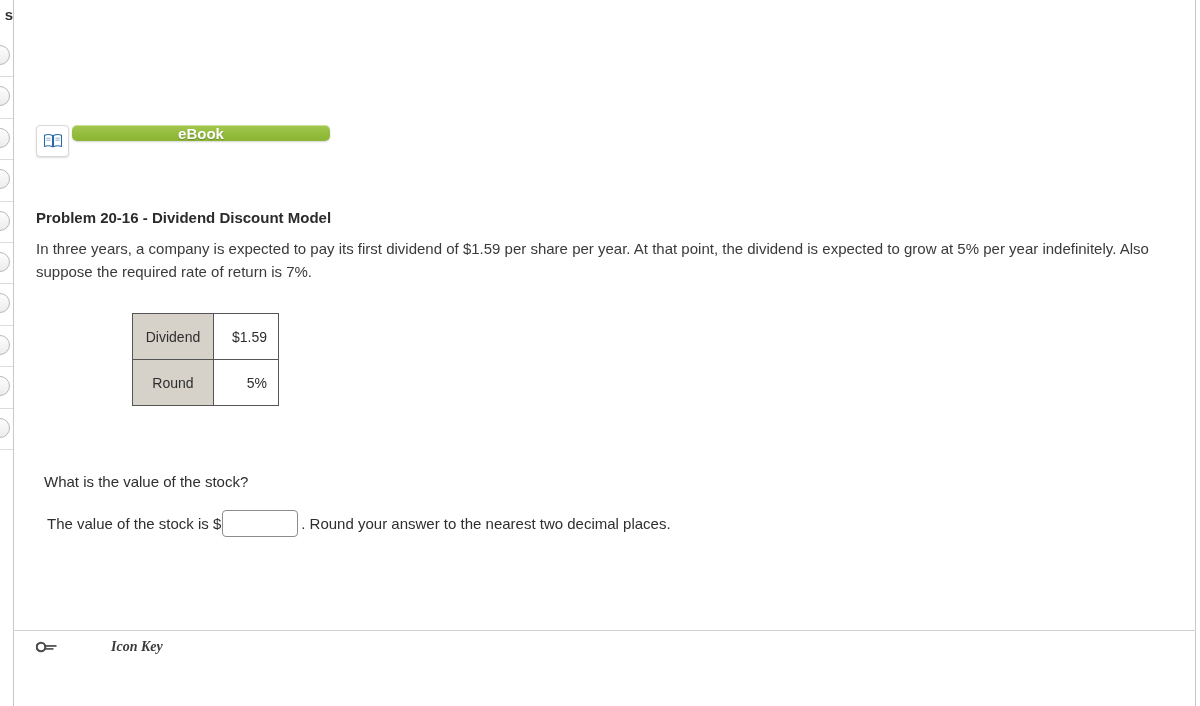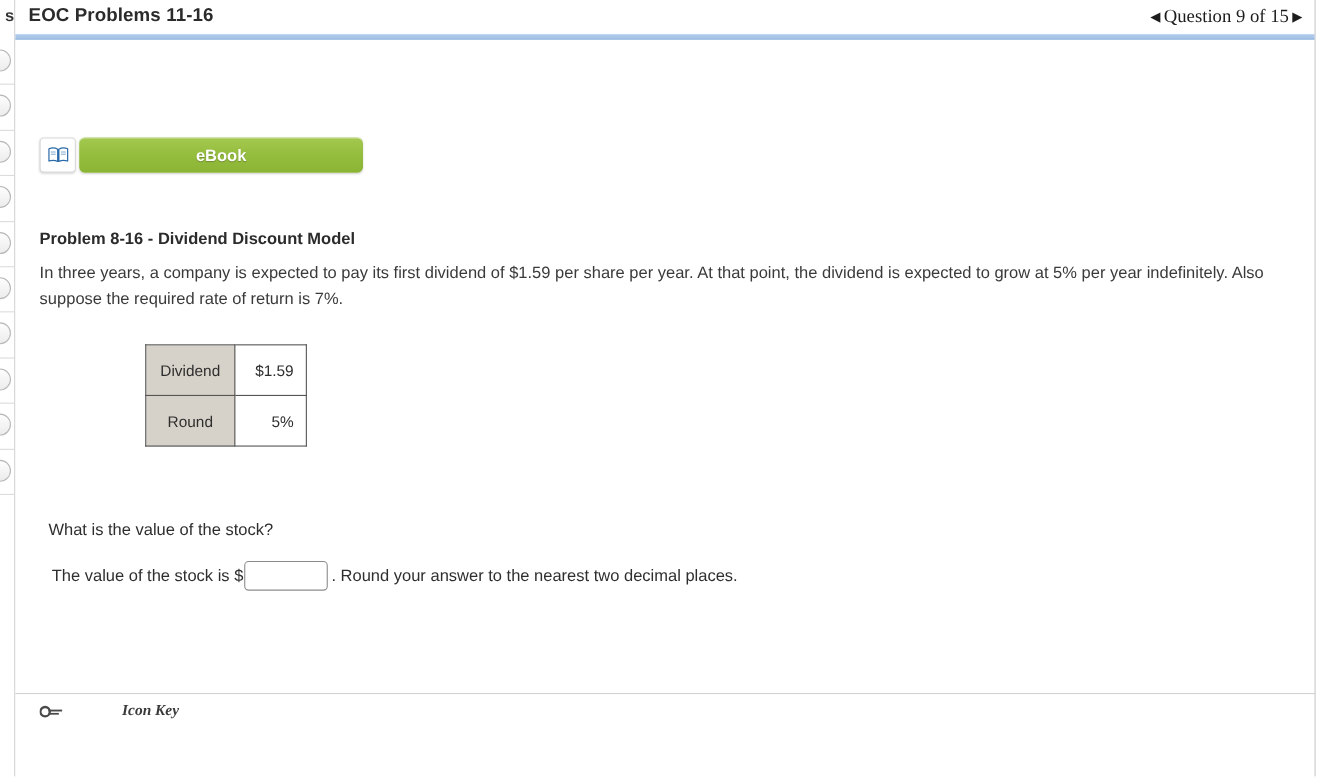--- a/index.html
+++ b/index.html
@@ -140,21 +140,21 @@
     border-radius: 4px;
     box-shadow: 0 1px 2px rgba(0,0,0,.14);
     display: flex;
     align-items: center;
     justify-content: center;
     box-sizing: border-box;
     cursor: pointer;
   }
   #ebook-bar {
     width: 258px;
-    height: 32px;
+    height: 16px;
     margin-left: 3px;
     border-radius: 5px;
     background: linear-gradient(180deg,#a4c850 0%, #95bd3e 48%, #8bb434 100%);
     box-shadow: inset 0 1px 0 rgba(255,255,255,.45), 0 1px 2px rgba(0,0,0,.18);
     display: flex;
     align-items: center;
     justify-content: center;
     cursor: pointer;
     box-sizing: border-box;
   }
@@ -306,48 +306,41 @@
   <div class="rail-item">
       <span class="rail-bubble"></span>
     </div>
   <div class="rail-item">
       <span class="rail-bubble"></span>
     </div>
 </div>
 
 <div id="main-panel">
 
-  <div id="header-bar">
-    <div id="header-title">EOC Problems 11-16</div>
-    <div id="question-nav">
-      <span class="arrow">◀</span><span>Question 9 of 15</span><span class="arrow">▶</span>
-    </div>
-    <div id="header-rule"></div>
-  </div>
 
   <div id="content">
 
     <div id="ebook-wrap">
       <div id="ebook-icon-box">
         <svg width="20" height="16" viewBox="0 0 20 16" aria-hidden="true">
           <path d="M1.5 2.2c2.6-1 5.4-1.1 8 .4v11.2c-2.6-1.4-5.4-1.3-8-.4z" fill="#ffffff" stroke="#2a6aa8" stroke-width="1.1" stroke-linejoin="round"></path>
           <path d="M18.5 2.2c-2.6-1-5.4-1.1-8 .4v11.2c2.6-1.4 5.4-1.3 8-.4z" fill="#ffffff" stroke="#2a6aa8" stroke-width="1.1" stroke-linejoin="round"></path>
           <line x1="10" y1="2.6" x2="10" y2="13.8" stroke="#2a6aa8" stroke-width="1.3"></line>
           <line x1="3.2" y1="5.2" x2="7.6" y2="5.2" stroke="#7fa8cd" stroke-width="0.9"></line>
           <line x1="3.2" y1="7.2" x2="7.6" y2="7.2" stroke="#7fa8cd" stroke-width="0.9"></line>
           <line x1="12.4" y1="5.2" x2="16.8" y2="5.2" stroke="#7fa8cd" stroke-width="0.9"></line>
           <line x1="12.4" y1="7.2" x2="16.8" y2="7.2" stroke="#7fa8cd" stroke-width="0.9"></line>
         </svg>
       </div>
       <div id="ebook-bar">
         <span id="ebook-label">eBook</span>
       </div>
     </div>
 
-    <div id="problem-title">Problem 8-16 - Dividend Discount Model</div>
+    <div id="problem-title">Problem 20-16 - Dividend Discount Model</div>
     <div id="problem-body">In three years, a company is expected to pay its first dividend of $1.59 per share per year. At that point, the dividend is expected to grow at 5% per year indefinitely. Also suppose the required rate of return is 7%.</div>
 
     <table id="data-table">
       <tbody>
         <tr>
           <td class="lbl">Dividend</td>
           <td class="val">$1.59</td>
         </tr>
         <tr>
           <td class="lbl">Round</td>

